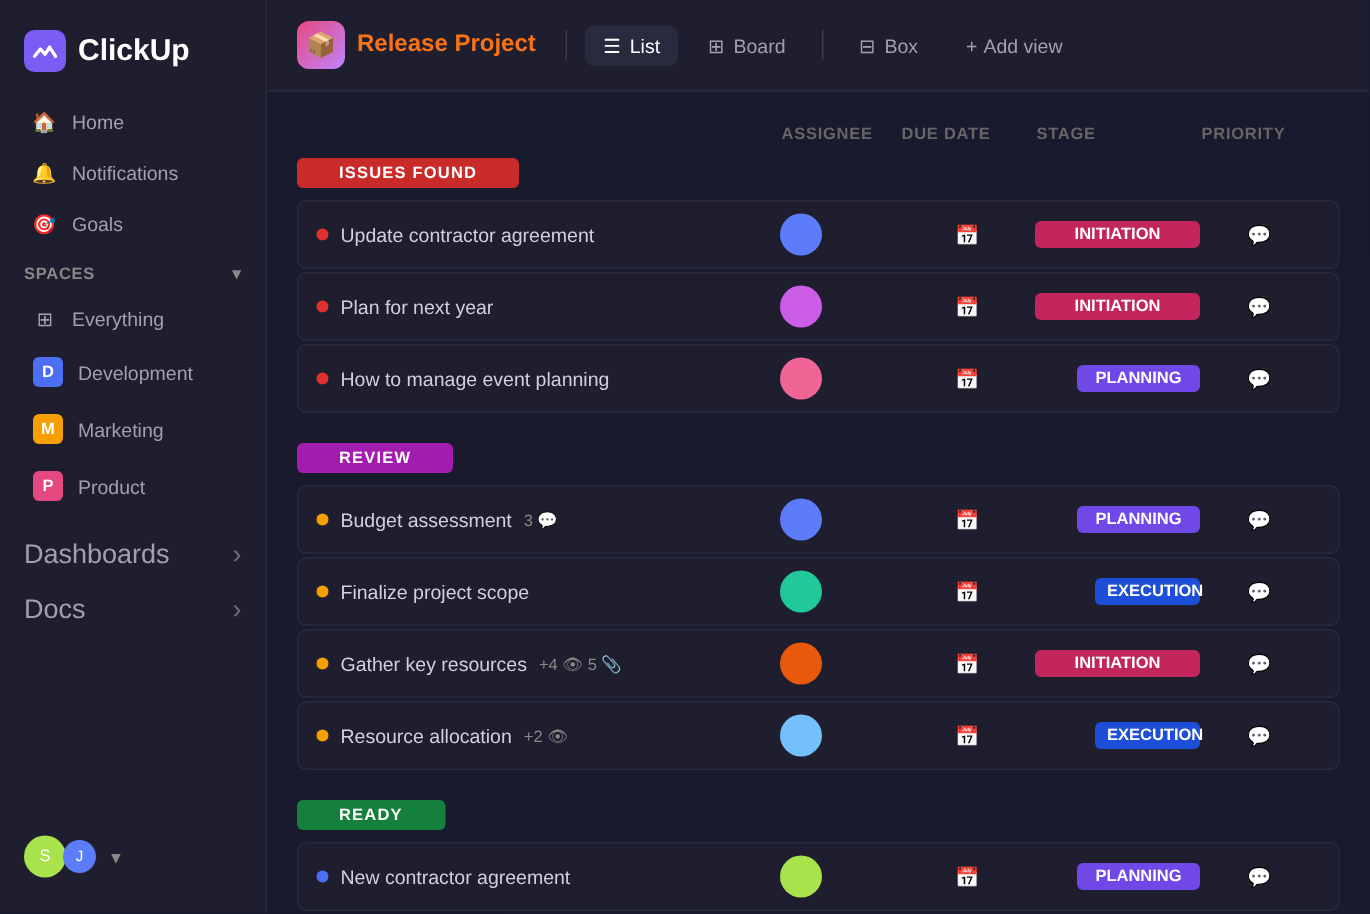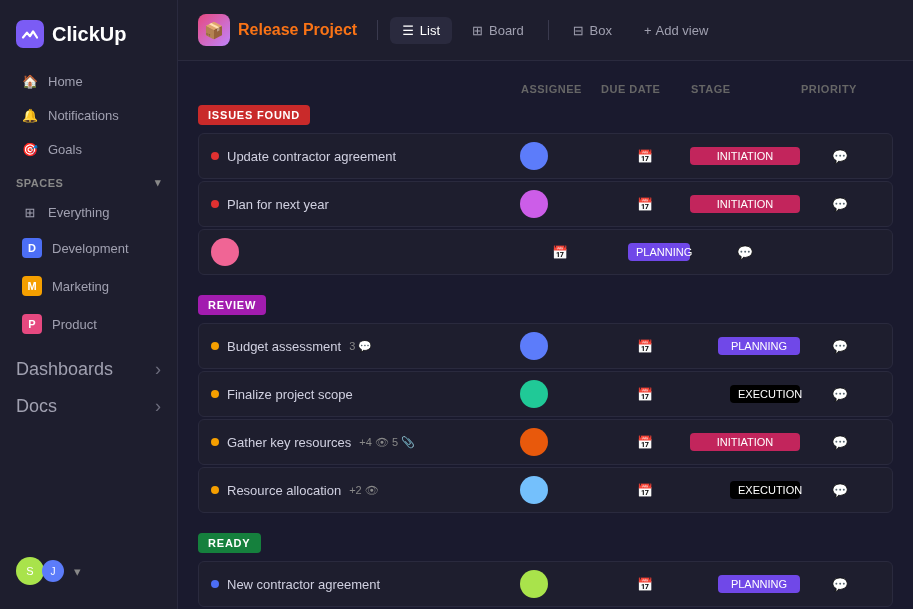--- a/index.html
+++ b/index.html
@@ -36,39 +36,39 @@
     .content { flex: 1; overflow-y: auto; padding: 16px 20px; }
     .content::-webkit-scrollbar { width: 6px; }
     .content::-webkit-scrollbar-track { background: transparent; }
     .content::-webkit-scrollbar-thumb { background: #3a3a4e; border-radius: 3px; }
 
     
     .table-header { display: grid; grid-template-columns: 1fr 80px 90px 110px 80px; gap: 0; padding: 6px 12px; color: #666; font-size: 11px; font-weight: 600; text-transform: uppercase; letter-spacing: 0.5px; margin-bottom: 4px; }
 
     
     .group { margin-bottom: 20px; }
-    .group-label { display: inline-flex; align-items: center; padding: 4px 10px; border-radius: 4px; font-size: 11px; font-weight: 700; letter-spacing: 0.8px; margin-bottom: 8px; }
+    .group-label { display: inline-flex; align-items: center; padding: 4px 28px; border-radius: 4px; font-size: 11px; font-weight: 700; letter-spacing: 0.8px; margin-bottom: 8px; }
     .label-issues { background: #c92a2a; color: #fff; }
     .label-review { background: #a21caf; color: #fff; }
     .label-ready { background: #15803d; color: #fff; }
 
     
     .task-row { display: grid; grid-template-columns: 1fr 80px 90px 110px 80px; align-items: center; padding: 8px 12px; border-radius: 6px; margin-bottom: 2px; background: #1e1e2e; border: 1px solid #2a2a3e; }
     .task-name { display: flex; align-items: center; gap: 8px; color: #d0d0e0; font-size: 13px; }
     .task-dot { width: 8px; height: 8px; border-radius: 50%; flex-shrink: 0; }
     .dot-red { background: #e03131; }
     .dot-yellow { background: #f59f00; }
     .dot-blue { background: #4c6ef5; }
     .badge { font-size: 11px; color: #888; display: flex; align-items: center; gap: 2px; }
     .avatar { width: 28px; height: 28px; border-radius: 50%; background: #3a3a4e; display: flex; align-items: center; justify-content: center; font-size: 11px; color: #fff; overflow: hidden; }
     .cal-icon { color: #555; display: flex; justify-content: center; }
-    .stage-badge { padding: 3px 8px; border-radius: 4px; font-size: 11px; font-weight: 400; text-align: center; }
+    .stage-badge { padding: 3px 8px; border-radius: 4px; font-size: 11px; font-weight: 700; text-align: center; }
     .stage-initiation { background: #c2255c; color: #fff; }
     .stage-planning { background: #7048e8; color: #fff; margin-left: 28px; }
-    .stage-execution { background: #000000; color: #fff; margin-left: 40px; }
+    .stage-execution { background: #1d4ed8; color: #fff; margin-left: 40px; }
     .comment-icon { color: #555; display: flex; justify-content: center; cursor: pointer; }
 
     
     .av1 { background: #5c7cfa; }
     .av2 { background: #cc5de8; }
     .av3 { background: #f06595; }
     .av4 { background: #20c997; }
     .av5 { background: #e8590c; }
     .av6 { background: #74c0fc; }
     .av7 { background: #a9e34b; }
@@ -191,20 +191,24 @@
         <div class="task-name">
           <span class="task-dot dot-red"></span>
           <span>Plan for next year</span>
         </div>
         <div class="avatar av2"></div>
         <div class="cal-icon">📅</div>
         <div class="stage-badge stage-initiation">INITIATION</div>
         <div class="comment-icon">💬</div>
       </div>
       <div class="task-row">
+        <div class="task-name">
+          <span class="task-dot dot-red"></span>
+          <span>How to manage event planning</span>
+        </div>
         <div class="avatar av3"></div>
         <div class="cal-icon">📅</div>
         <div class="stage-badge stage-planning">PLANNING</div>
         <div class="comment-icon">💬</div>
       </div>
     </div>
 
     <div class="group">
       <div class="group-label label-review">
         <span>REVIEW</span>

